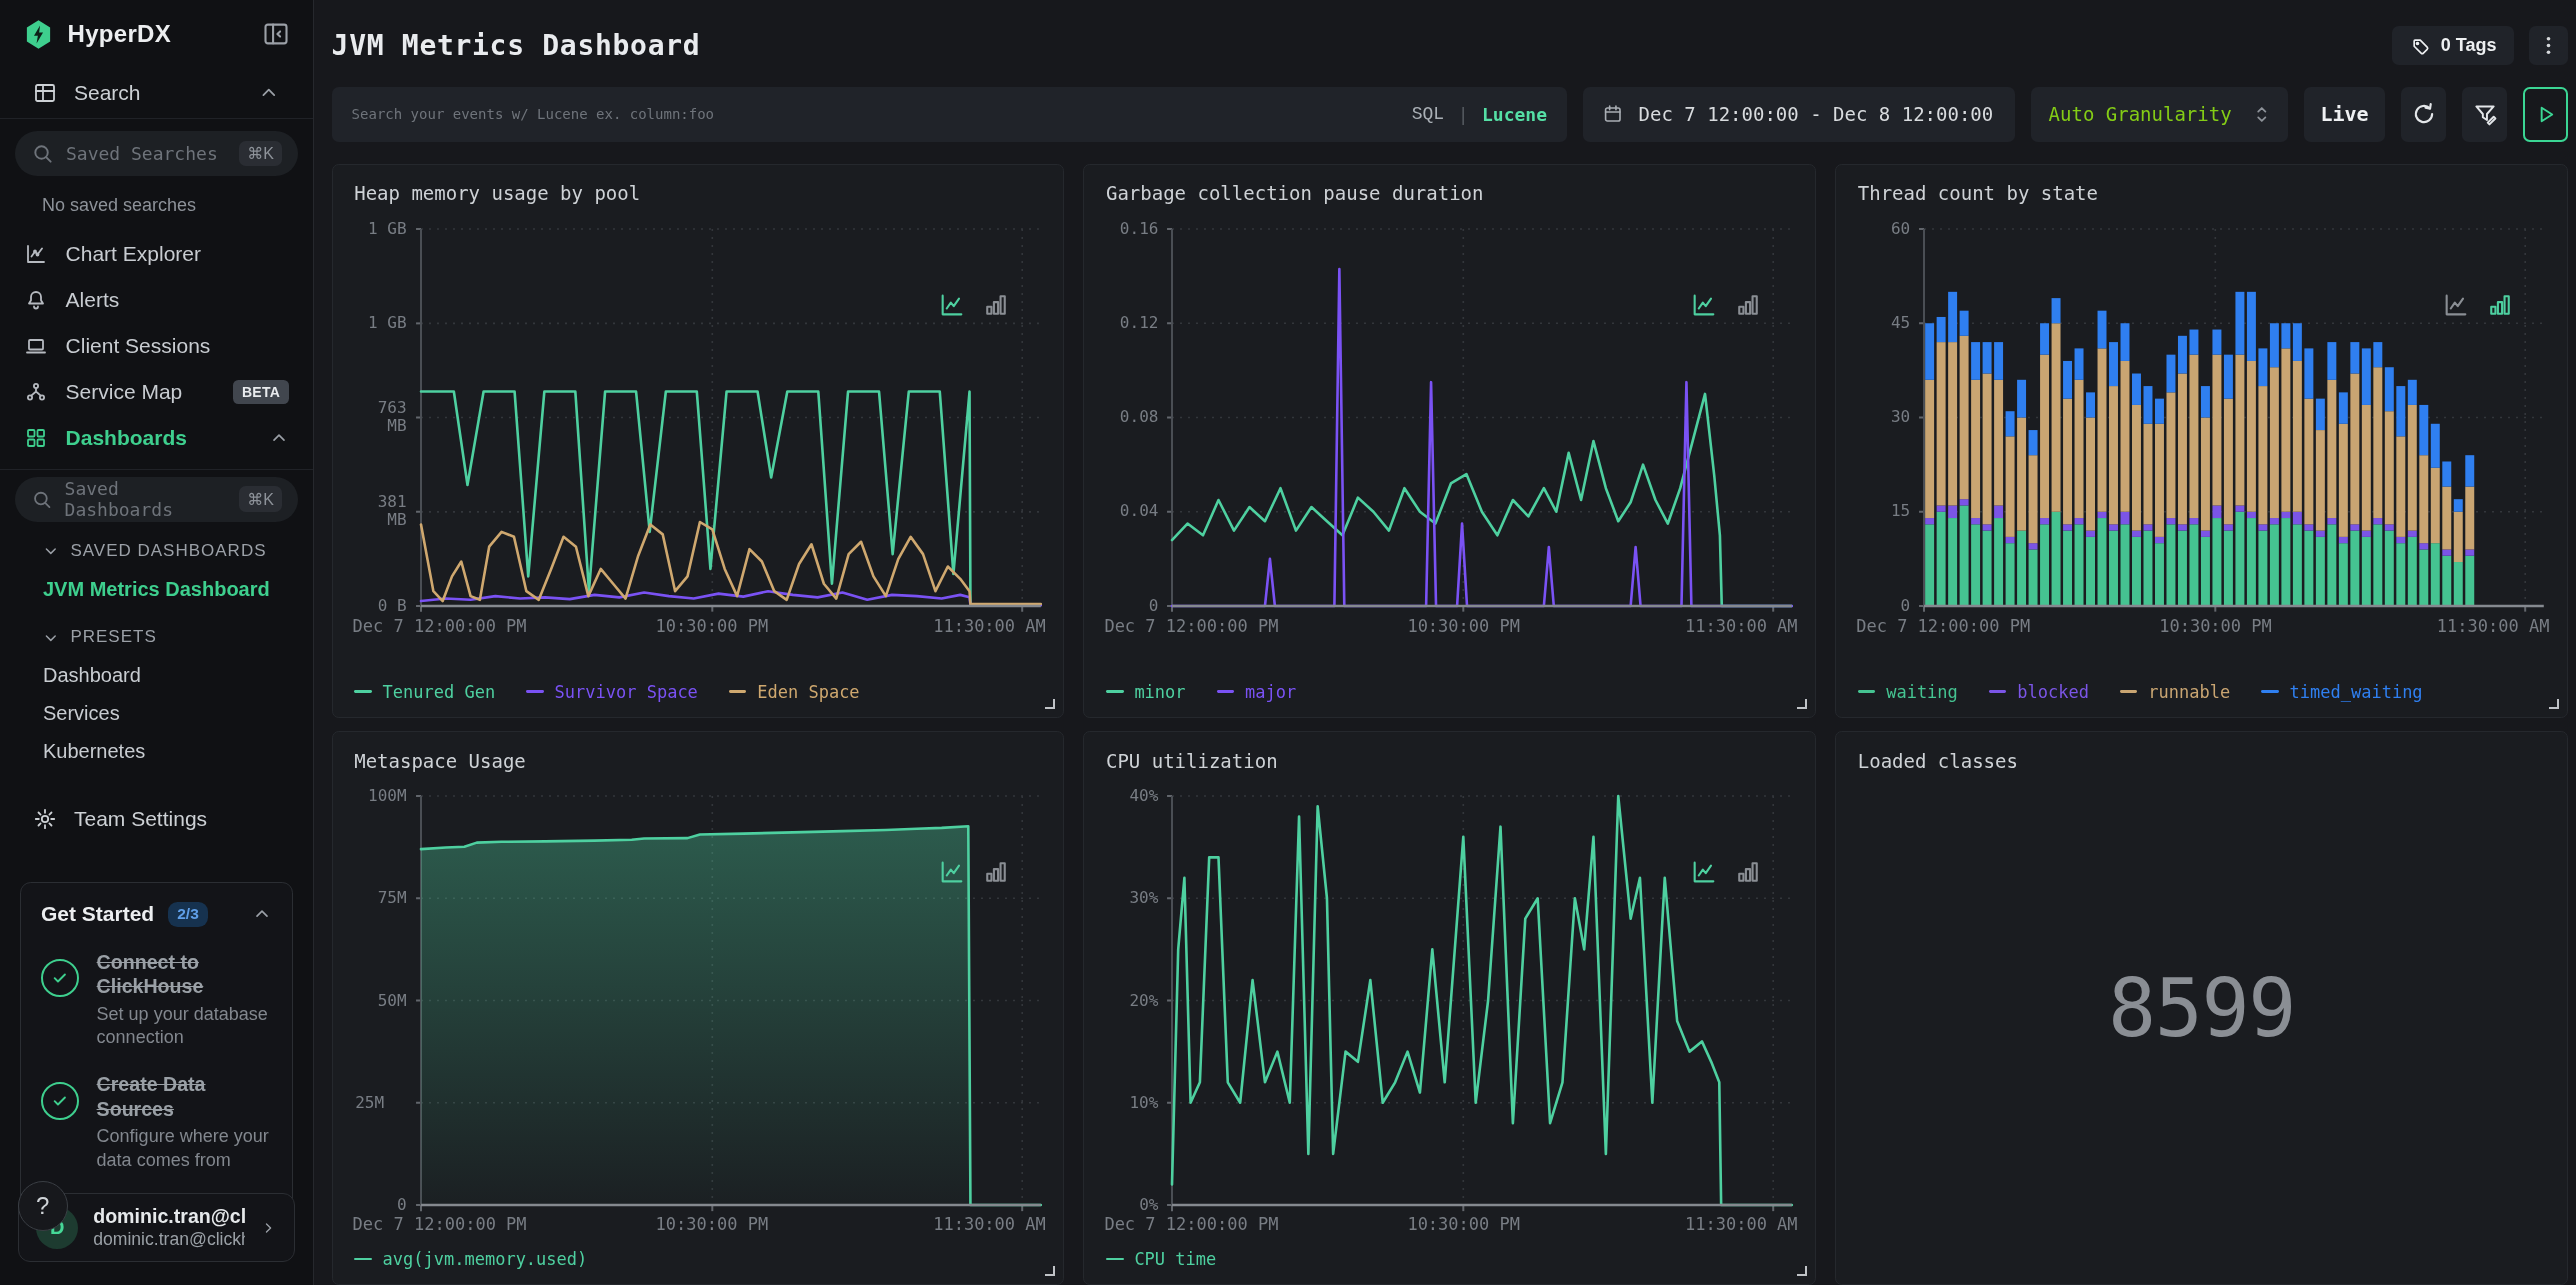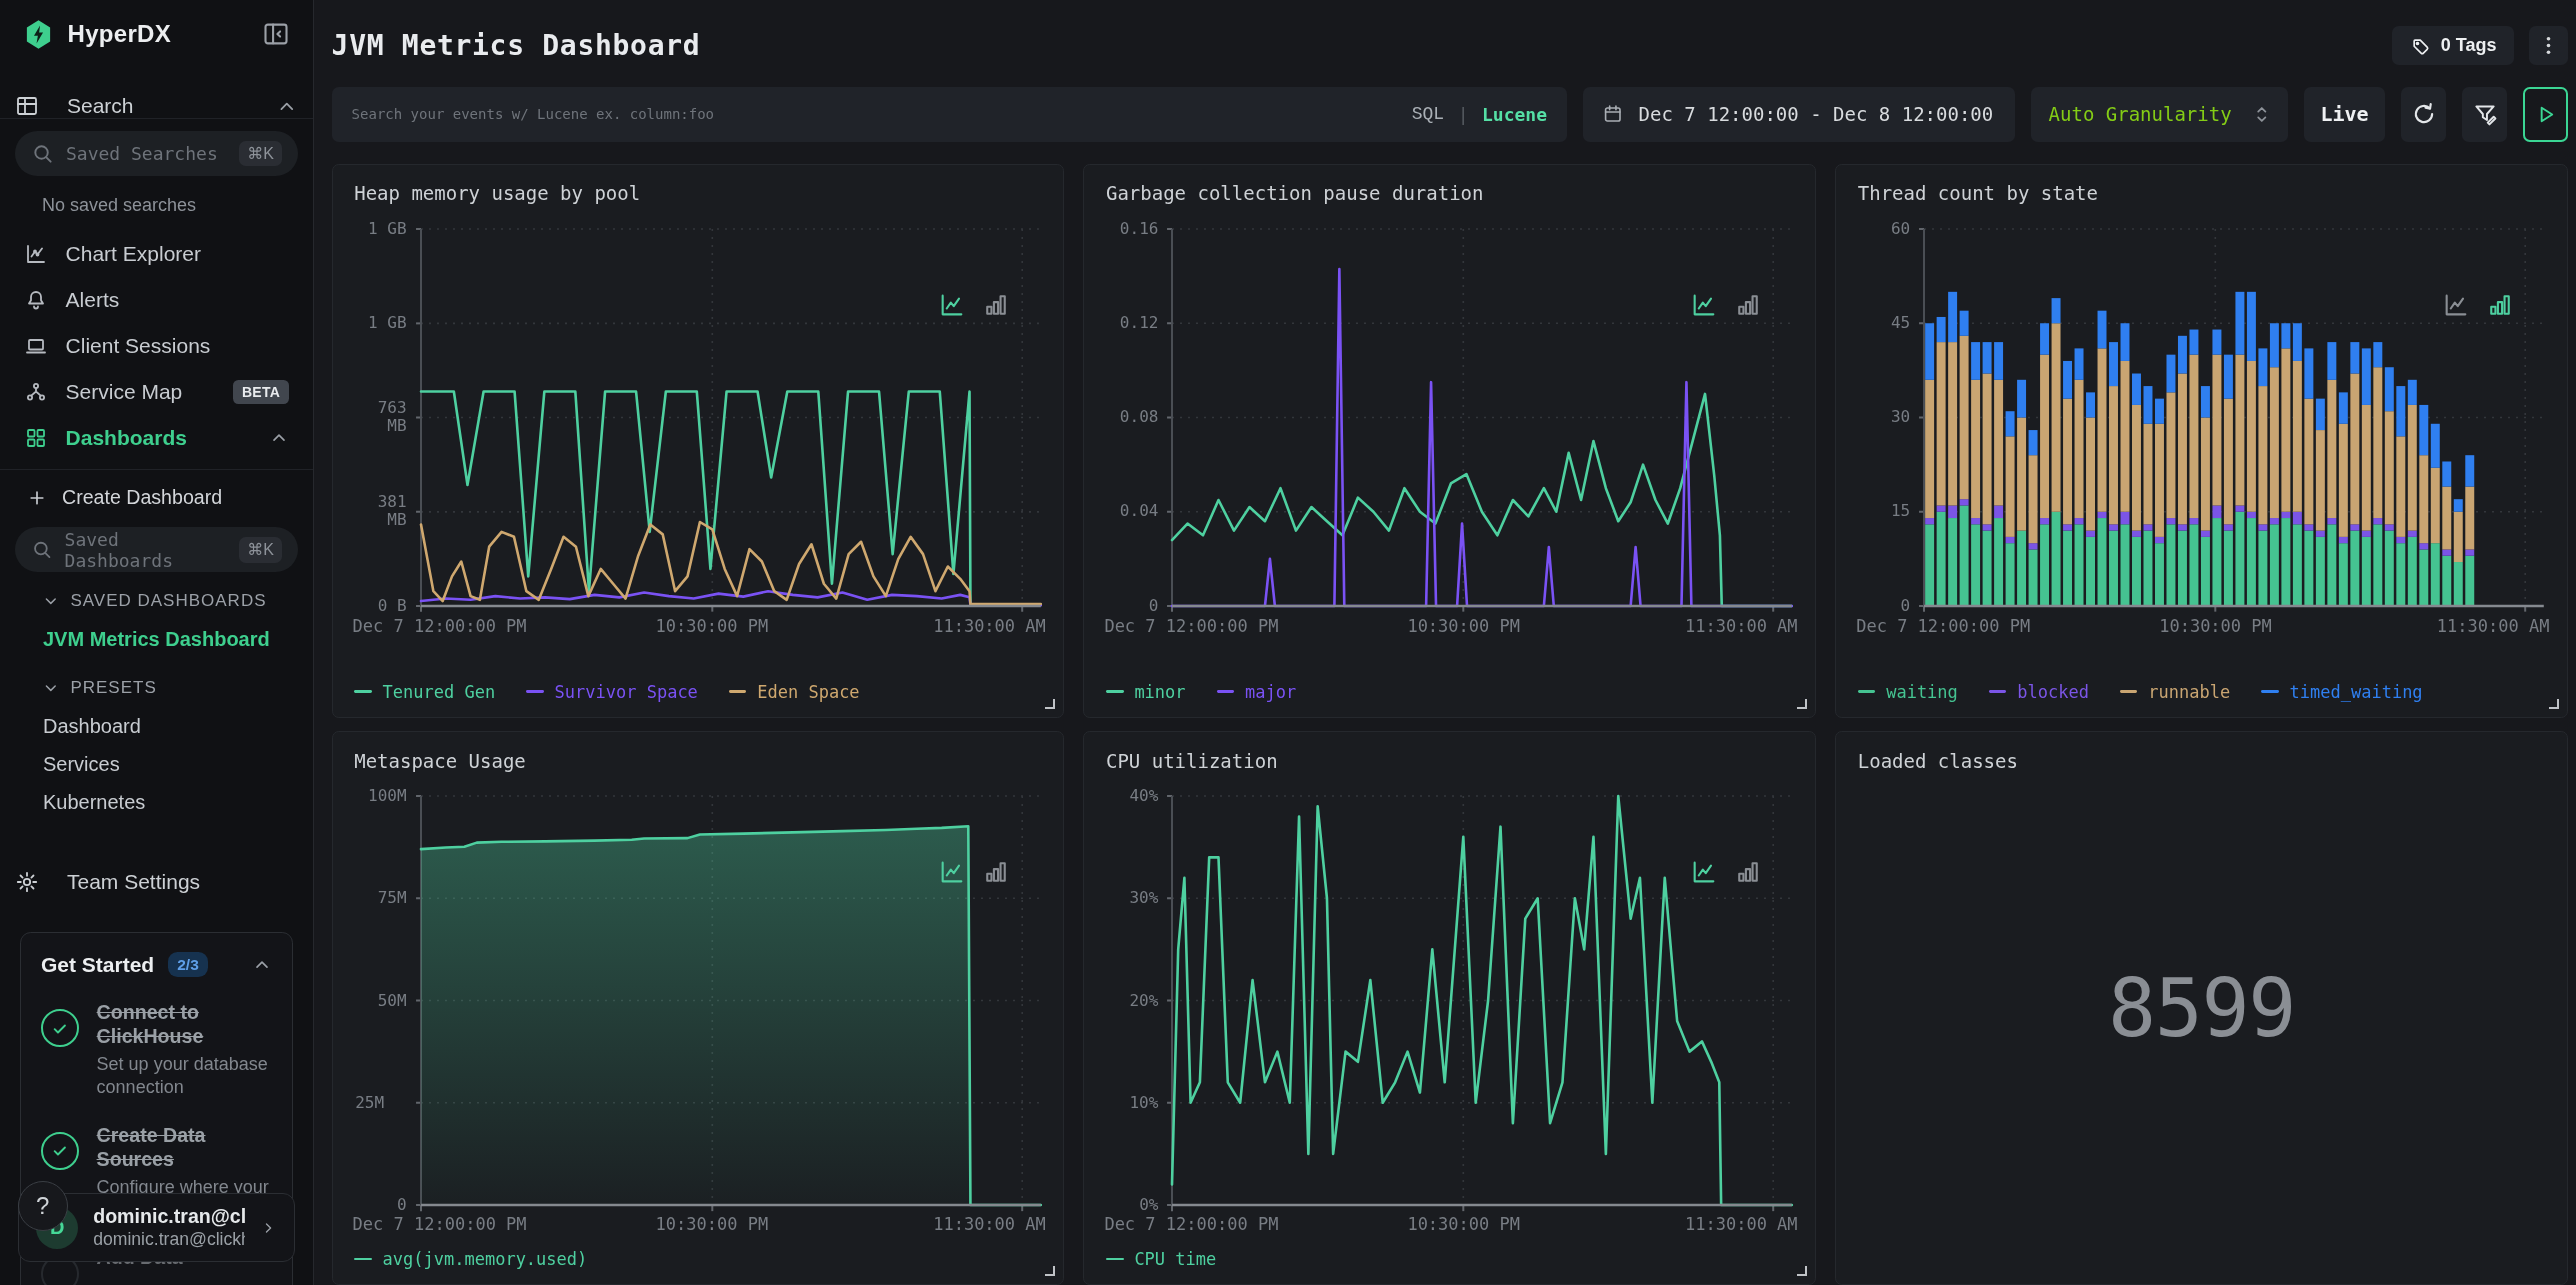--- a/index.html
+++ b/index.html
@@ -13,21 +13,21 @@
     font-family:"Liberation Sans",sans-serif;color:var(--txt);}
   .app{display:flex;width:100%;height:100%}
 
   
   .sidebar{width:314px;min-width:314px;height:100%;background:var(--side);
     border-right:1.4px solid #26282d;position:relative;overflow:hidden}
   .brand-row{display:flex;align-items:center;gap:13.5px;height:68px;padding:0 23px}
   .brand-logo{width:31px;height:31px;display:inline-flex}
   .brand-name{font-size:24px;font-weight:bold;letter-spacing:0.3px;color:#eceef0}
   .collapse-btn{margin-left:auto;width:28px;height:28px;color:#9ba0a7;display:inline-flex}
-  .nav-row{display:flex;align-items:flex-end;gap:28px;height:50px;padding:0 15px;
+  .nav-row{display:flex;align-items:center;gap:17px;height:50px;padding:0 33px;
     font-size:21px;color:#cdd1d5;cursor:default}
   .nav-row .chev{margin-left:auto;width:21.6px;height:21.6px;color:#9ba0a7}
   .divider{border-top:1.4px solid #202227}
   .pill{margin:12px 15px 0;height:45px;border-radius:23px;background:var(--pill);
     display:flex;align-items:center;gap:12px;padding:0 16px;color:#6e737a;
     font-family:"DejaVu Sans Mono",monospace;font-size:18px}
   .pill .ic{width:23px;height:23px;color:#6e737a}
   .kbd{margin-left:auto;background:#2a2d33;border-radius:6.8px;padding:3.4px 8px;
     font-size:16px;color:#8d9299;font-family:"Liberation Sans",sans-serif}
   .empty-note{margin:19px 0 4px 42px;font-size:18px;color:#8d9299}
@@ -257,28 +257,20 @@
           <span>Dashboards</span>
           <span class="nav-chev">
             <svg viewBox="0 0 24 24" fill="none" stroke="currentColor" stroke-width="2" stroke-linecap="round" stroke-linejoin="round">
               <path d="M6 14.5l6-6 6 6"></path>
             </svg>
           </span>
         </div>
       </nav>
     <div class="divider" style="margin-top:8px"></div>
 
-    <div class="create-row">
-      <span class="ic">
-        <svg viewBox="0 0 24 24" fill="none" stroke="currentColor" stroke-width="2" stroke-linecap="round">
-            <path d="M12 5v14M5 12h14"></path>
-          </svg>
-      </span>
-      <span>Create Dashboard</span>
-    </div>
 
     <div class="pill" style="margin-top:6.8px">
       <span class="ic">
         <svg viewBox="0 0 24 24" fill="none" stroke="currentColor" stroke-width="2" stroke-linecap="round">
             <circle cx="11" cy="11" r="6.5"></circle>
             <path d="M16 16l4.5 4.5"></path>
           </svg>
       </span>
       <span>Saved Dashboards</span>
       <span class="kbd">⌘K</span>

